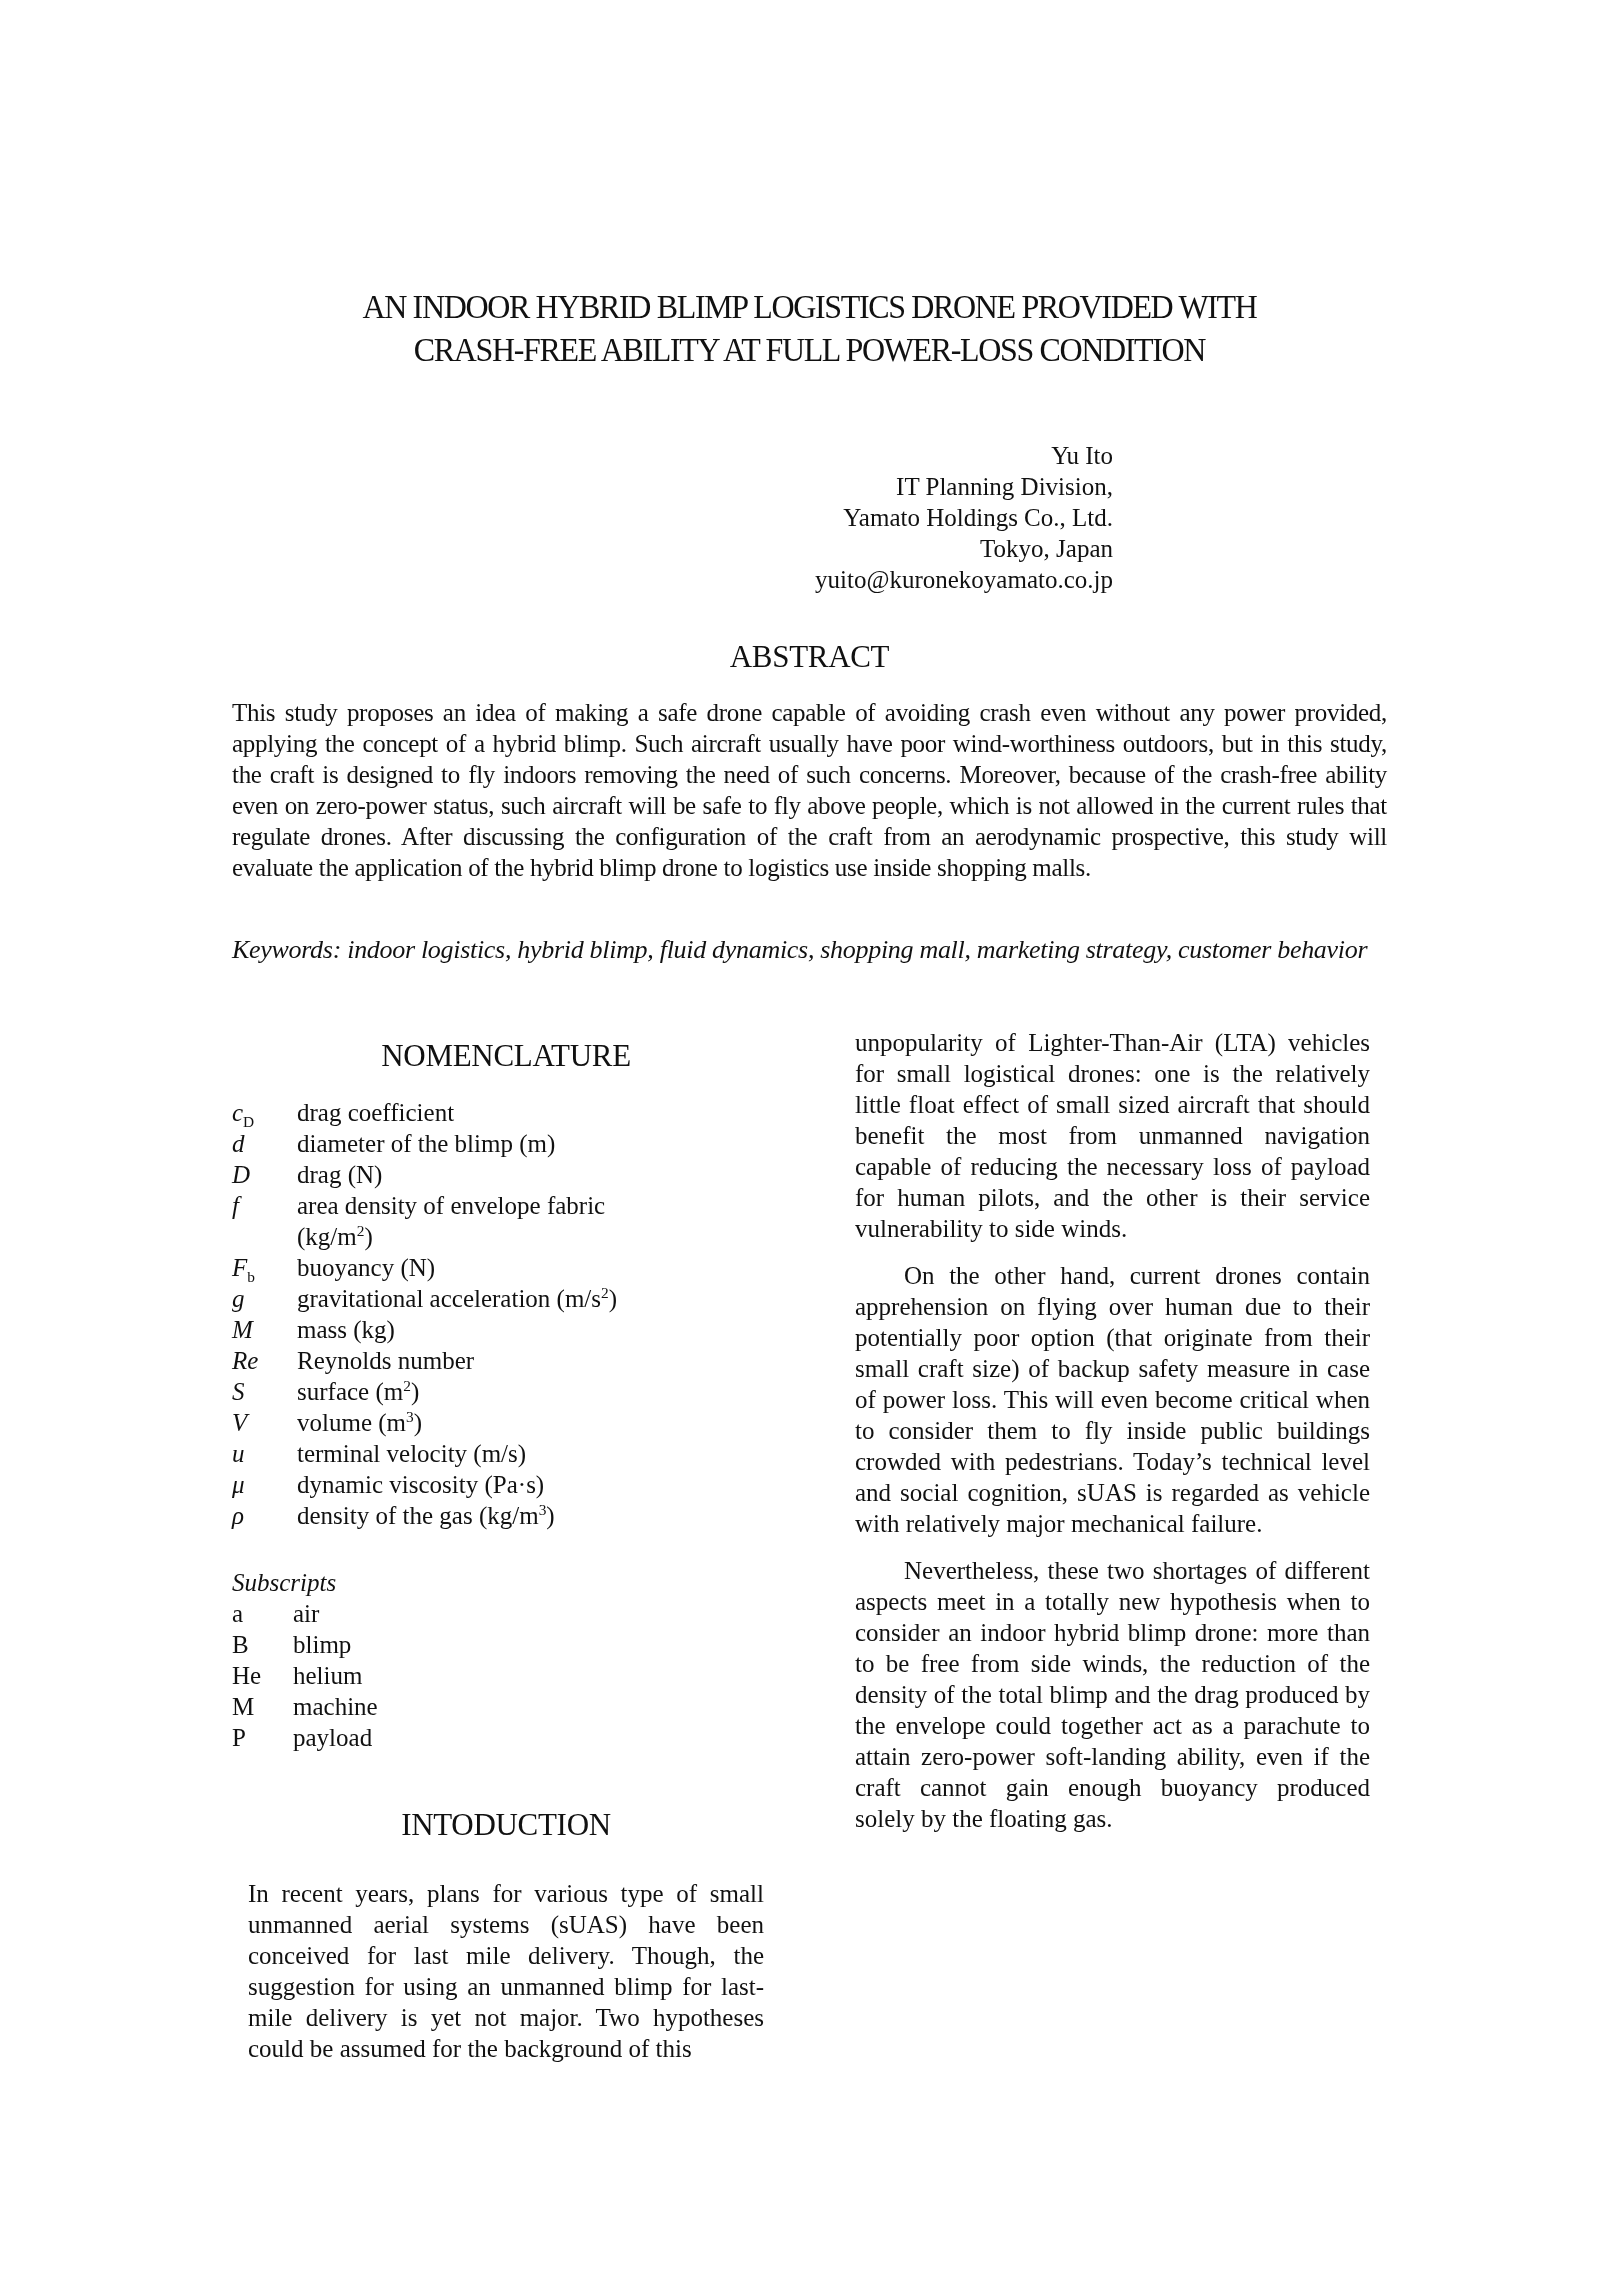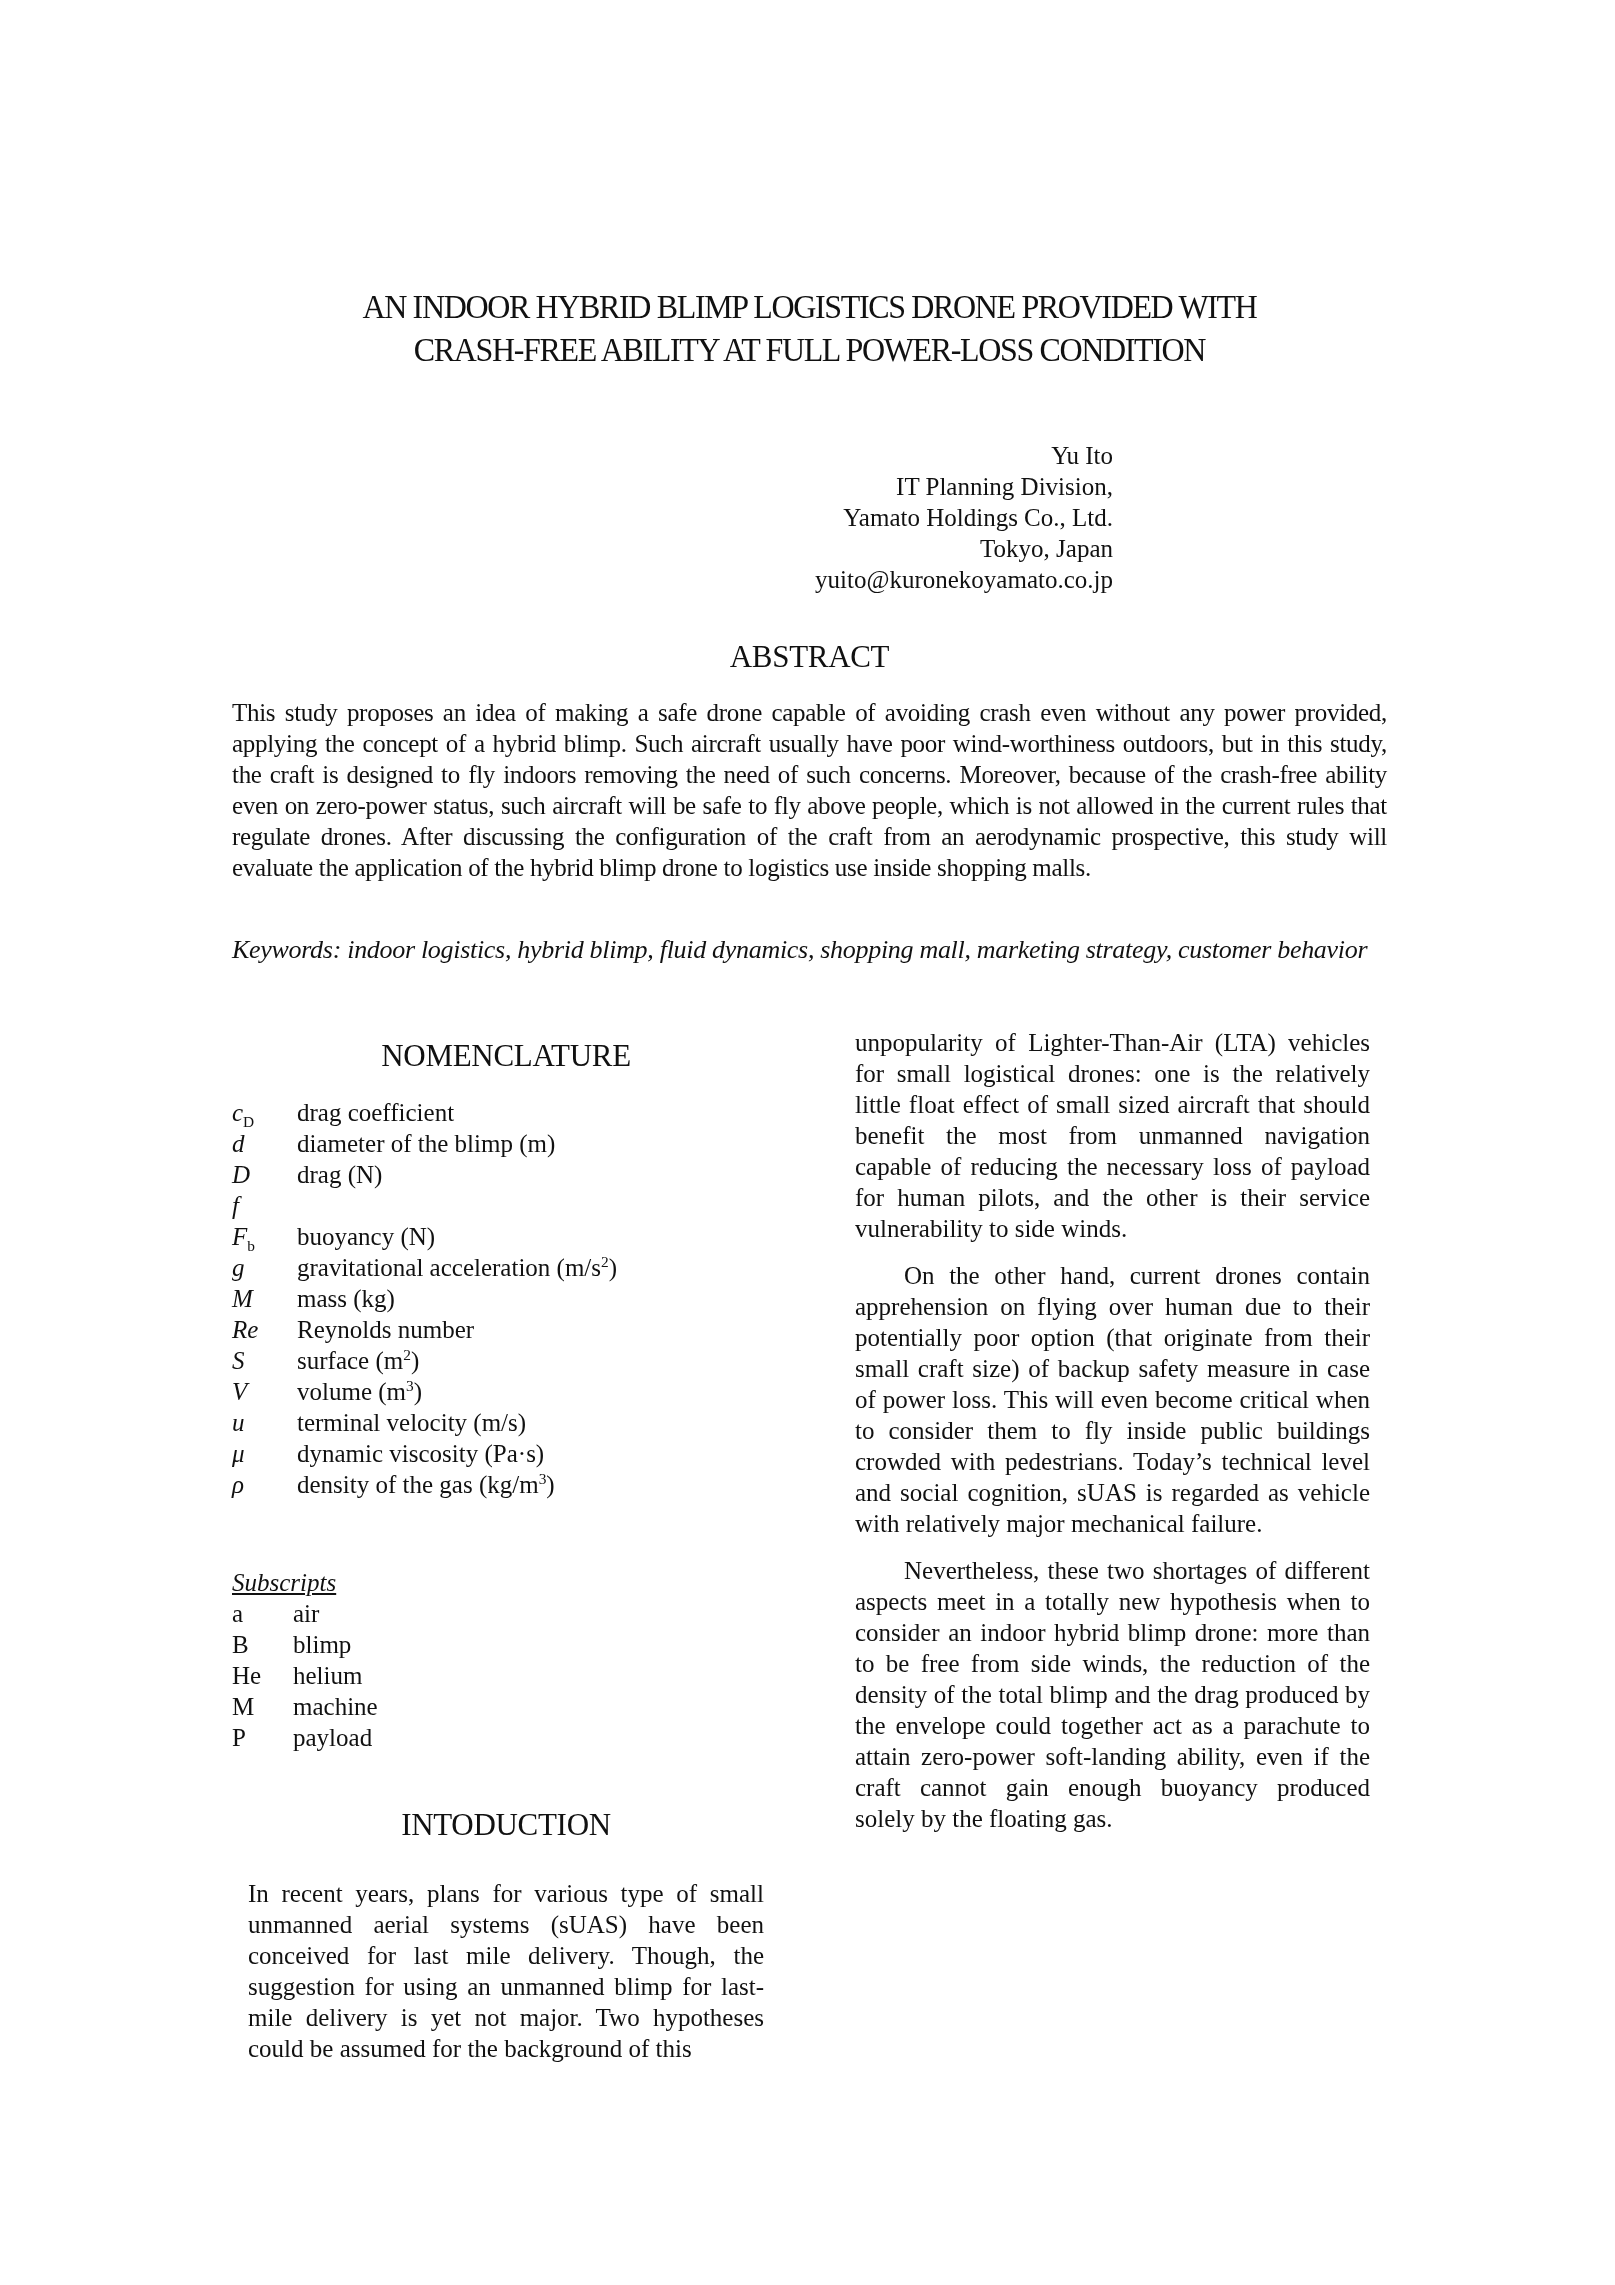--- a/index.html
+++ b/index.html
@@ -35,21 +35,21 @@
   .nom-list {
     position: absolute; left: 232px; width: 548px; top: 1097px;
     font-size: 25px; line-height: 31px;
   }
   .nom-row { display: flex; }
   .nom-sym { width: 65px; flex: none; font-style: italic; }
   .nom-desc { flex: 1; }
   sub, sup { font-size: 15.4px; line-height: 0; }
   .subs-head {
     position: absolute; left: 232px; top: 1567px;
-    font-size: 25px; line-height: 31px; font-style: italic; text-decoration: underline;
+    font-size: 25px; line-height: 31px; font-style: italic;
   }
   .subs-list {
     position: absolute; left: 232px; width: 548px; top: 1598px;
     font-size: 25px; line-height: 31px;
   }
   .subs-row { display: flex; }
   .subs-sym { width: 61px; flex: none; }
   .col-text {
     position: absolute; font-size: 25px; line-height: 31px; text-align: justify;
   }
@@ -86,20 +86,21 @@
   <div class="nom-row">
     <span class="nom-sym">d</span>
     <span class="nom-desc">diameter of the blimp (m)</span>
   </div>
   <div class="nom-row">
     <span class="nom-sym">D</span>
     <span class="nom-desc">drag (N)</span>
   </div>
   <div class="nom-row">
     <span class="nom-sym">f</span>
+    <span class="nom-desc" style="padding-right:136px;"><span>area density of envelope fabric (kg/m</span><sup>2</sup><span>)</span></span>
   </div>
   <div class="nom-row">
     <span class="nom-sym"><span>F</span><sub style="font-style:normal">b</sub></span>
     <span class="nom-desc">buoyancy (N)</span>
   </div>
   <div class="nom-row">
     <span class="nom-sym">g</span>
     <span class="nom-desc"><span>gravitational acceleration (m/s</span><sup>2</sup><span>)</span></span>
   </div>
   <div class="nom-row">

